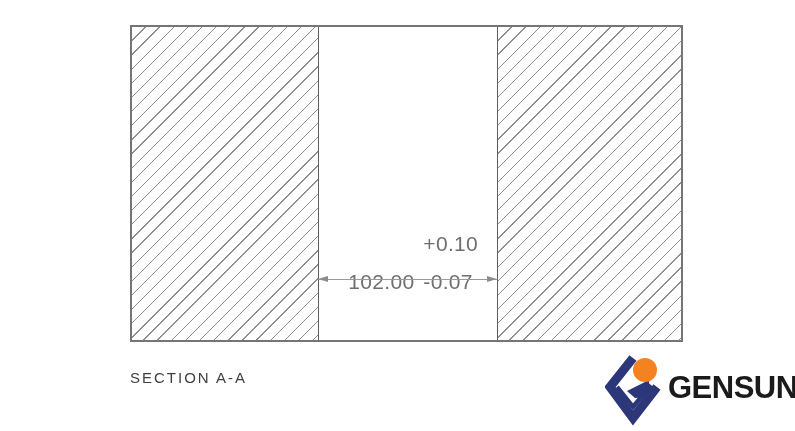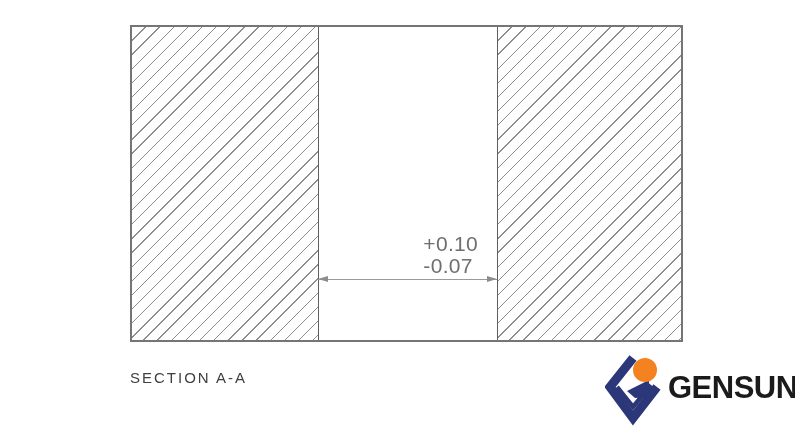--- a/index.html
+++ b/index.html
@@ -27,21 +27,21 @@
   .dim-arrow{position:absolute;top:-4px;width:0;height:0;border-top:3px solid transparent;border-bottom:3px solid transparent;}
   .dim-arrow.left{left:0;border-right:10px solid #8c8c8c;}
   .dim-arrow.right{right:0;border-left:10px solid #8c8c8c;}
 
   .dim-text{
     position:absolute;top:233px;right:317px;
     display:flex;align-items:flex-end;column-gap:9px;
     color:#6f6f6f;font-size:21px;line-height:22px;font-weight:400;
     white-space:nowrap;letter-spacing:0.3px;
   }
-  .tol{display:inline-flex;flex-direction:column;text-align:left;}
+  .tol{display:inline-flex;flex-direction:column;text-align:left;gap:16px;}
 
   
   .section-label{
     position:absolute;left:130px;top:369px;width:553px;
     text-align:left;color:#3f3f3f;font-size:15px;letter-spacing:2px;
   }
 
   
   .logo{
     position:absolute;left:605px;top:348px;
@@ -58,20 +58,21 @@
 
 <div class="canvas">
 
   <div class="part">
     <div class="hatch left"></div>
     <div class="bore"></div>
     <div class="hatch right"></div>
   </div>
 
   <div class="dim-text">
+    <span>102.00</span>
     <span class="tol">
       <span>+0.10</span>
       <span>-0.07</span>
     </span>
   </div>
 
   <div class="dim-line">
     <span class="dim-arrow left"></span>
     <span class="dim-arrow right"></span>
   </div>

